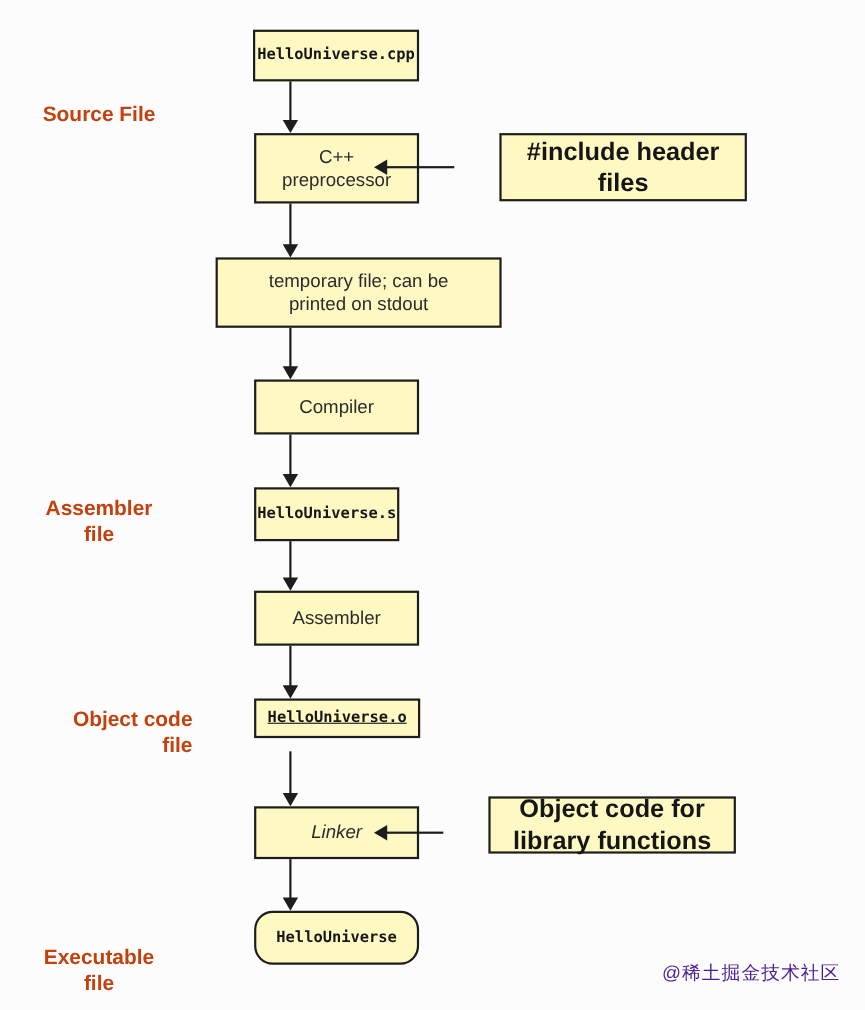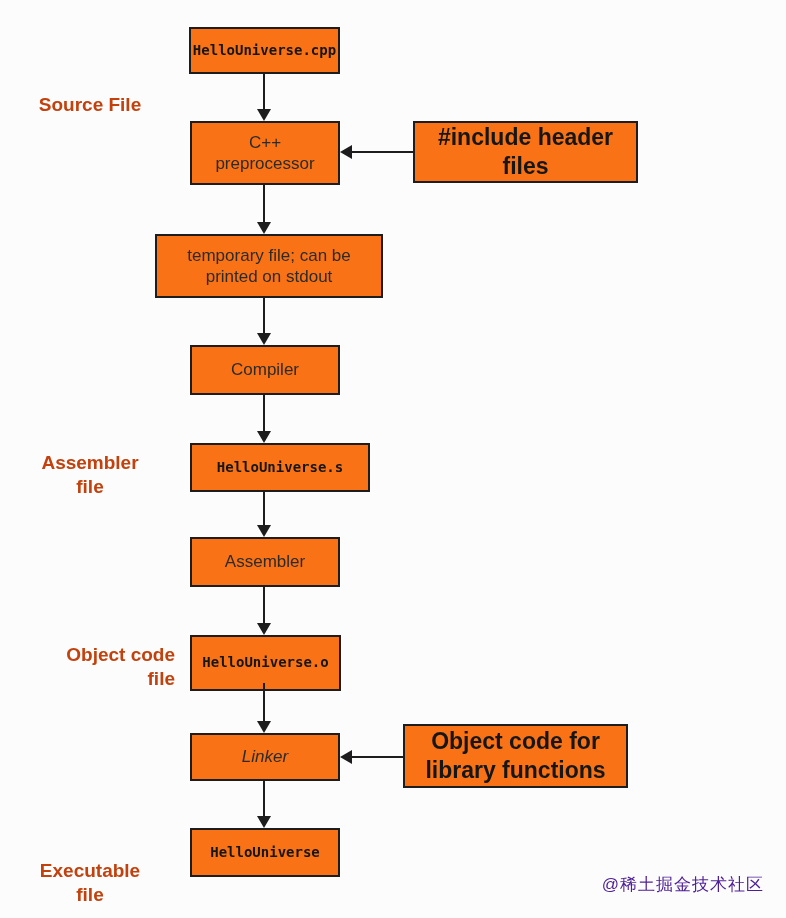--- a/index.html
+++ b/index.html
@@ -11,27 +11,28 @@
     overflow: hidden;
   }
   .canvas {
     position: relative;
     width: 786px;
     height: 918px;
   }
   .box {
     position: absolute;
     border: 2px solid #1d1d1d;
-    background: #f97316;
+    background: #fef9c3;
     display: flex;
     align-items: center;
     justify-content: center;
     text-align: center;
     white-space: pre-line;
     line-height: 1.25;
+    margin-left: 41px;
   }
   .mono {
     font-family: "DejaVu Sans Mono", monospace;
     font-weight: bold;
     font-size: 14px;
     color: #161616;
   }
   .plain {
     font-size: 17px;
     color: #2b2b2b;
@@ -99,37 +100,37 @@
 file</div>
 
   <div class="box mono" style="left:189px; top:27px; width:151px; height:47px;">HelloUniverse.cpp</div>
 
   <div class="box plain" style="left:190px; top:121px; width:150px; height:64px;">C++
 preprocessor</div>
 
   <div class="box boldbox" style="left:413px; top:121px; width:225px; height:62px;">#include header
 files</div>
 
-  <div class="box plain" style="left:155px; top:234px; width:228px; height:64px;">temporary file; can be
+  <div class="box plain" style="left:155px; top:234px; width:260px; height:64px;">temporary file; can be
 printed on stdout</div>
 
   <div class="box plain" style="left:190px; top:345px; width:150px; height:50px;">Compiler</div>
 
-  <div class="box mono" style="left:190px; top:443px; width:180px; height:49px;">HelloUniverse.s</div>
+  <div class="box mono" style="left:190px; top:443px; width:132px; height:49px;">HelloUniverse.s</div>
 
   <div class="box plain" style="left:190px; top:537px; width:150px; height:50px;">Assembler</div>
 
-  <div class="box mono" style="left:190px; top:635px; width:151px; height:56px;">HelloUniverse.o</div>
+  <div class="box mono" style="left:190px; top:635px; width:151px; height:36px;text-decoration:underline;">HelloUniverse.o</div>
 
   <div class="box plain" style="left:190px; top:733px; width:150px; height:48px;font-style:italic;">Linker</div>
 
-  <div class="box boldbox" style="left:403px; top:724px; width:225px; height:64px;">Object code for
+  <div class="box boldbox" style="left:403px; top:724px; width:225px; height:52px;">Object code for
 library functions</div>
 
-  <div class="box mono" style="left:190px; top:828px; width:150px; height:49px;">HelloUniverse</div>
+  <div class="box mono" style="left:190px; top:828px; width:150px; height:49px;border-radius:17px;">HelloUniverse</div>
 
   <div class="varrow" style="left:257px; top:74px; height:47px;">
     <div class="line"></div>
       <div class="head"></div>
   </div>
   <div class="varrow" style="left:257px; top:185px; height:49px;">
     <div class="line"></div>
       <div class="head"></div>
   </div>
   <div class="varrow" style="left:257px; top:298px; height:47px;">

